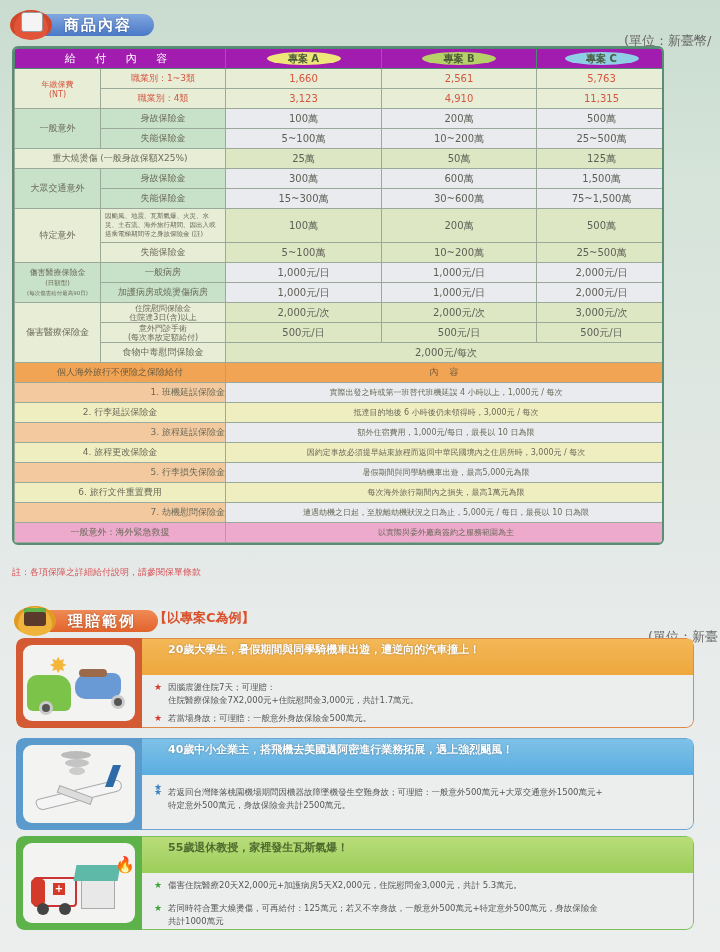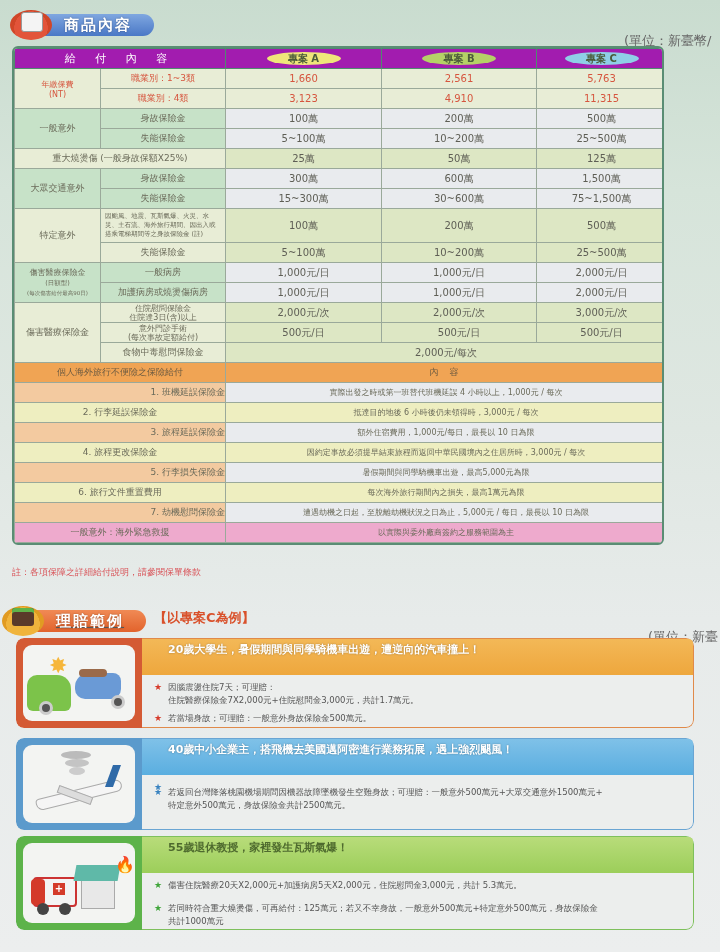--- a/index.html
+++ b/index.html
@@ -20,21 +20,21 @@
     height: 22px; margin-left: -12px; padding: 0 22px 0 24px;
     border-radius: 0 12px 12px 0;
     color: #fff; font-size: 15px; font-weight: bold; letter-spacing: 2px;
     display: flex; align-items: center;
     text-shadow: 0 0 2px rgba(0,0,0,.35);
   }
   .s1 { left: 10px; top: 10px; }
   .s1 .sec-icon { background: radial-gradient(circle at 50% 60%, #e2543a 0 60%, #d04628 61%); }
   .s1 .sec-icon::after { content:""; position:absolute; left:11px; top:2px; width:20px; height:18px; background:#f4f4f4; border:1px solid #999; border-radius:3px; }
   .s1 .sec-pill { background: linear-gradient(180deg,#7fa7e0,#4a78c6); }
-  .s2 { left: 2px; top: 606px; text-decoration: underline; }
+  .s2 { left: 14px; top: 606px; }
   .s2 .sec-icon { background: radial-gradient(circle at 50% 60%, #f0b43c 0 60%, #e19b22 61%); }
   .s2 .sec-icon::after { content:""; position:absolute; left:10px; top:2px; width:22px; height:18px; background:#5a3a2a; border-radius:3px; box-shadow: inset 0 4px 0 #5fb34a; }
   .s2 .sec-pill { background: linear-gradient(180deg,#f08a55,#e2632c); }
   .s2-sub { position:absolute; left:154px; top:609px; color:#d9512b; font-size:13px; font-weight:bold; }
 
   .unit { position: absolute; font-size: 13px; color: #666; }
 
   
   .tbl-wrap {
     position: absolute; left: 12px; top: 46px; width: 652px;

